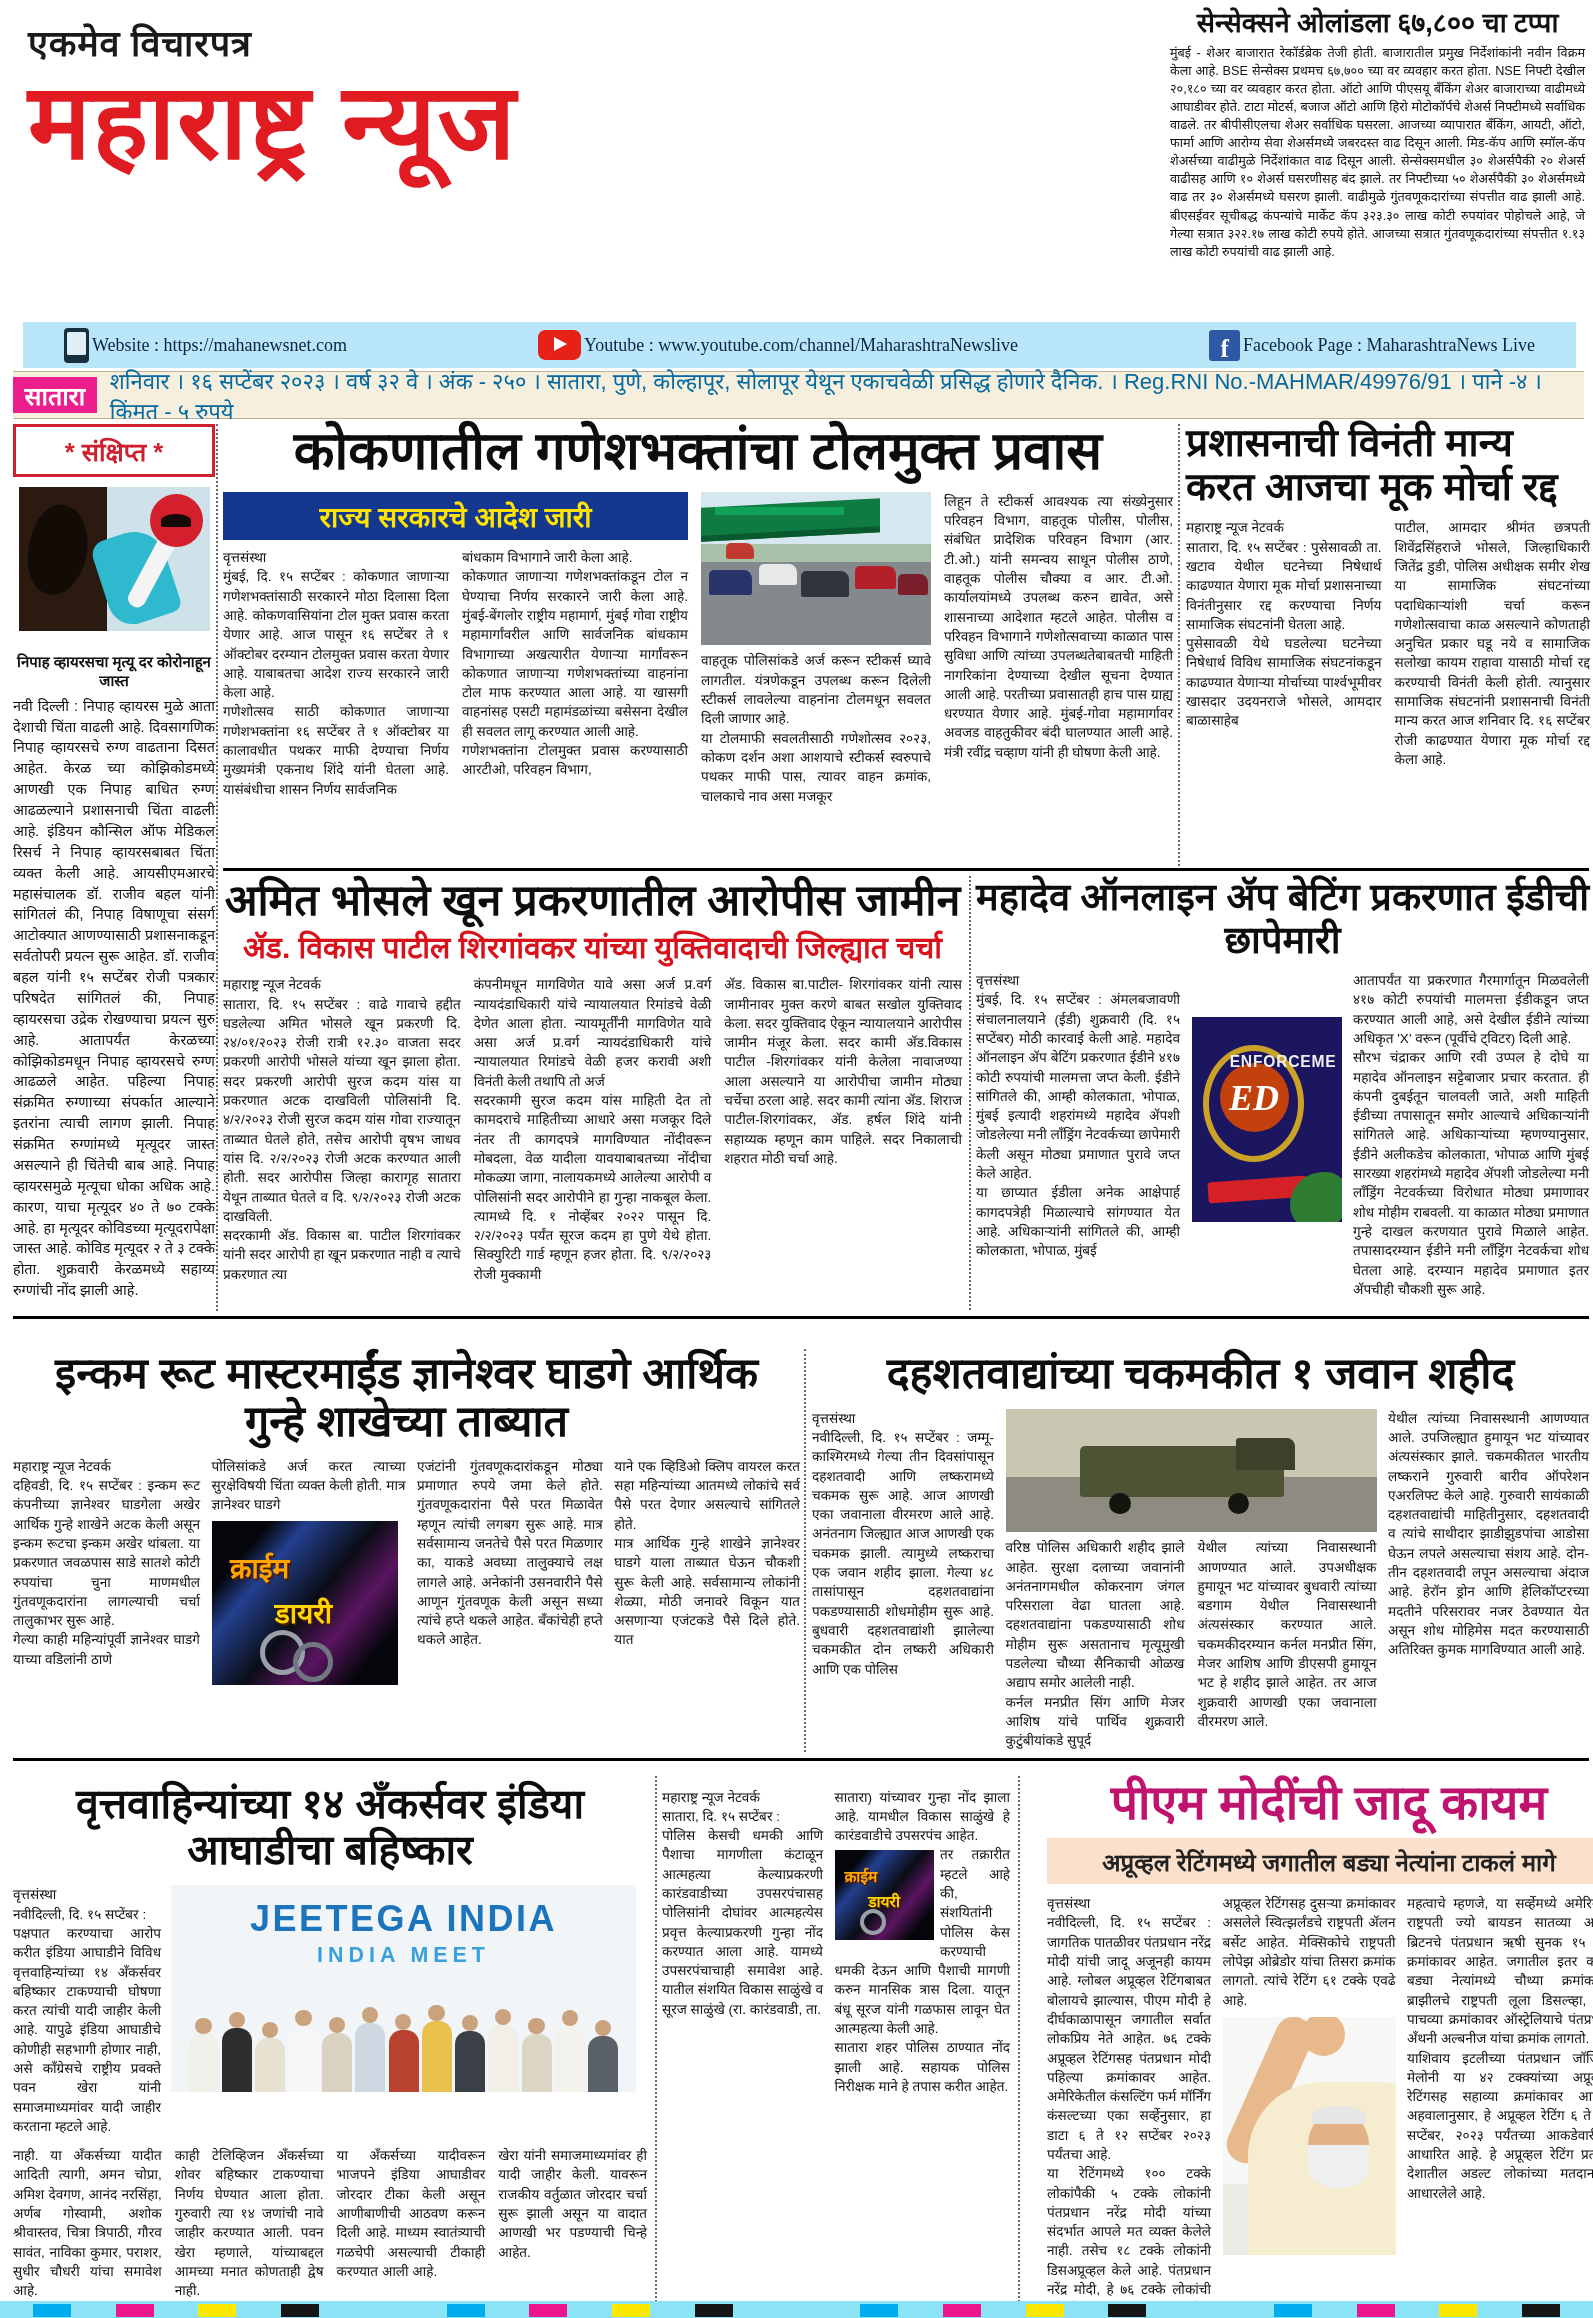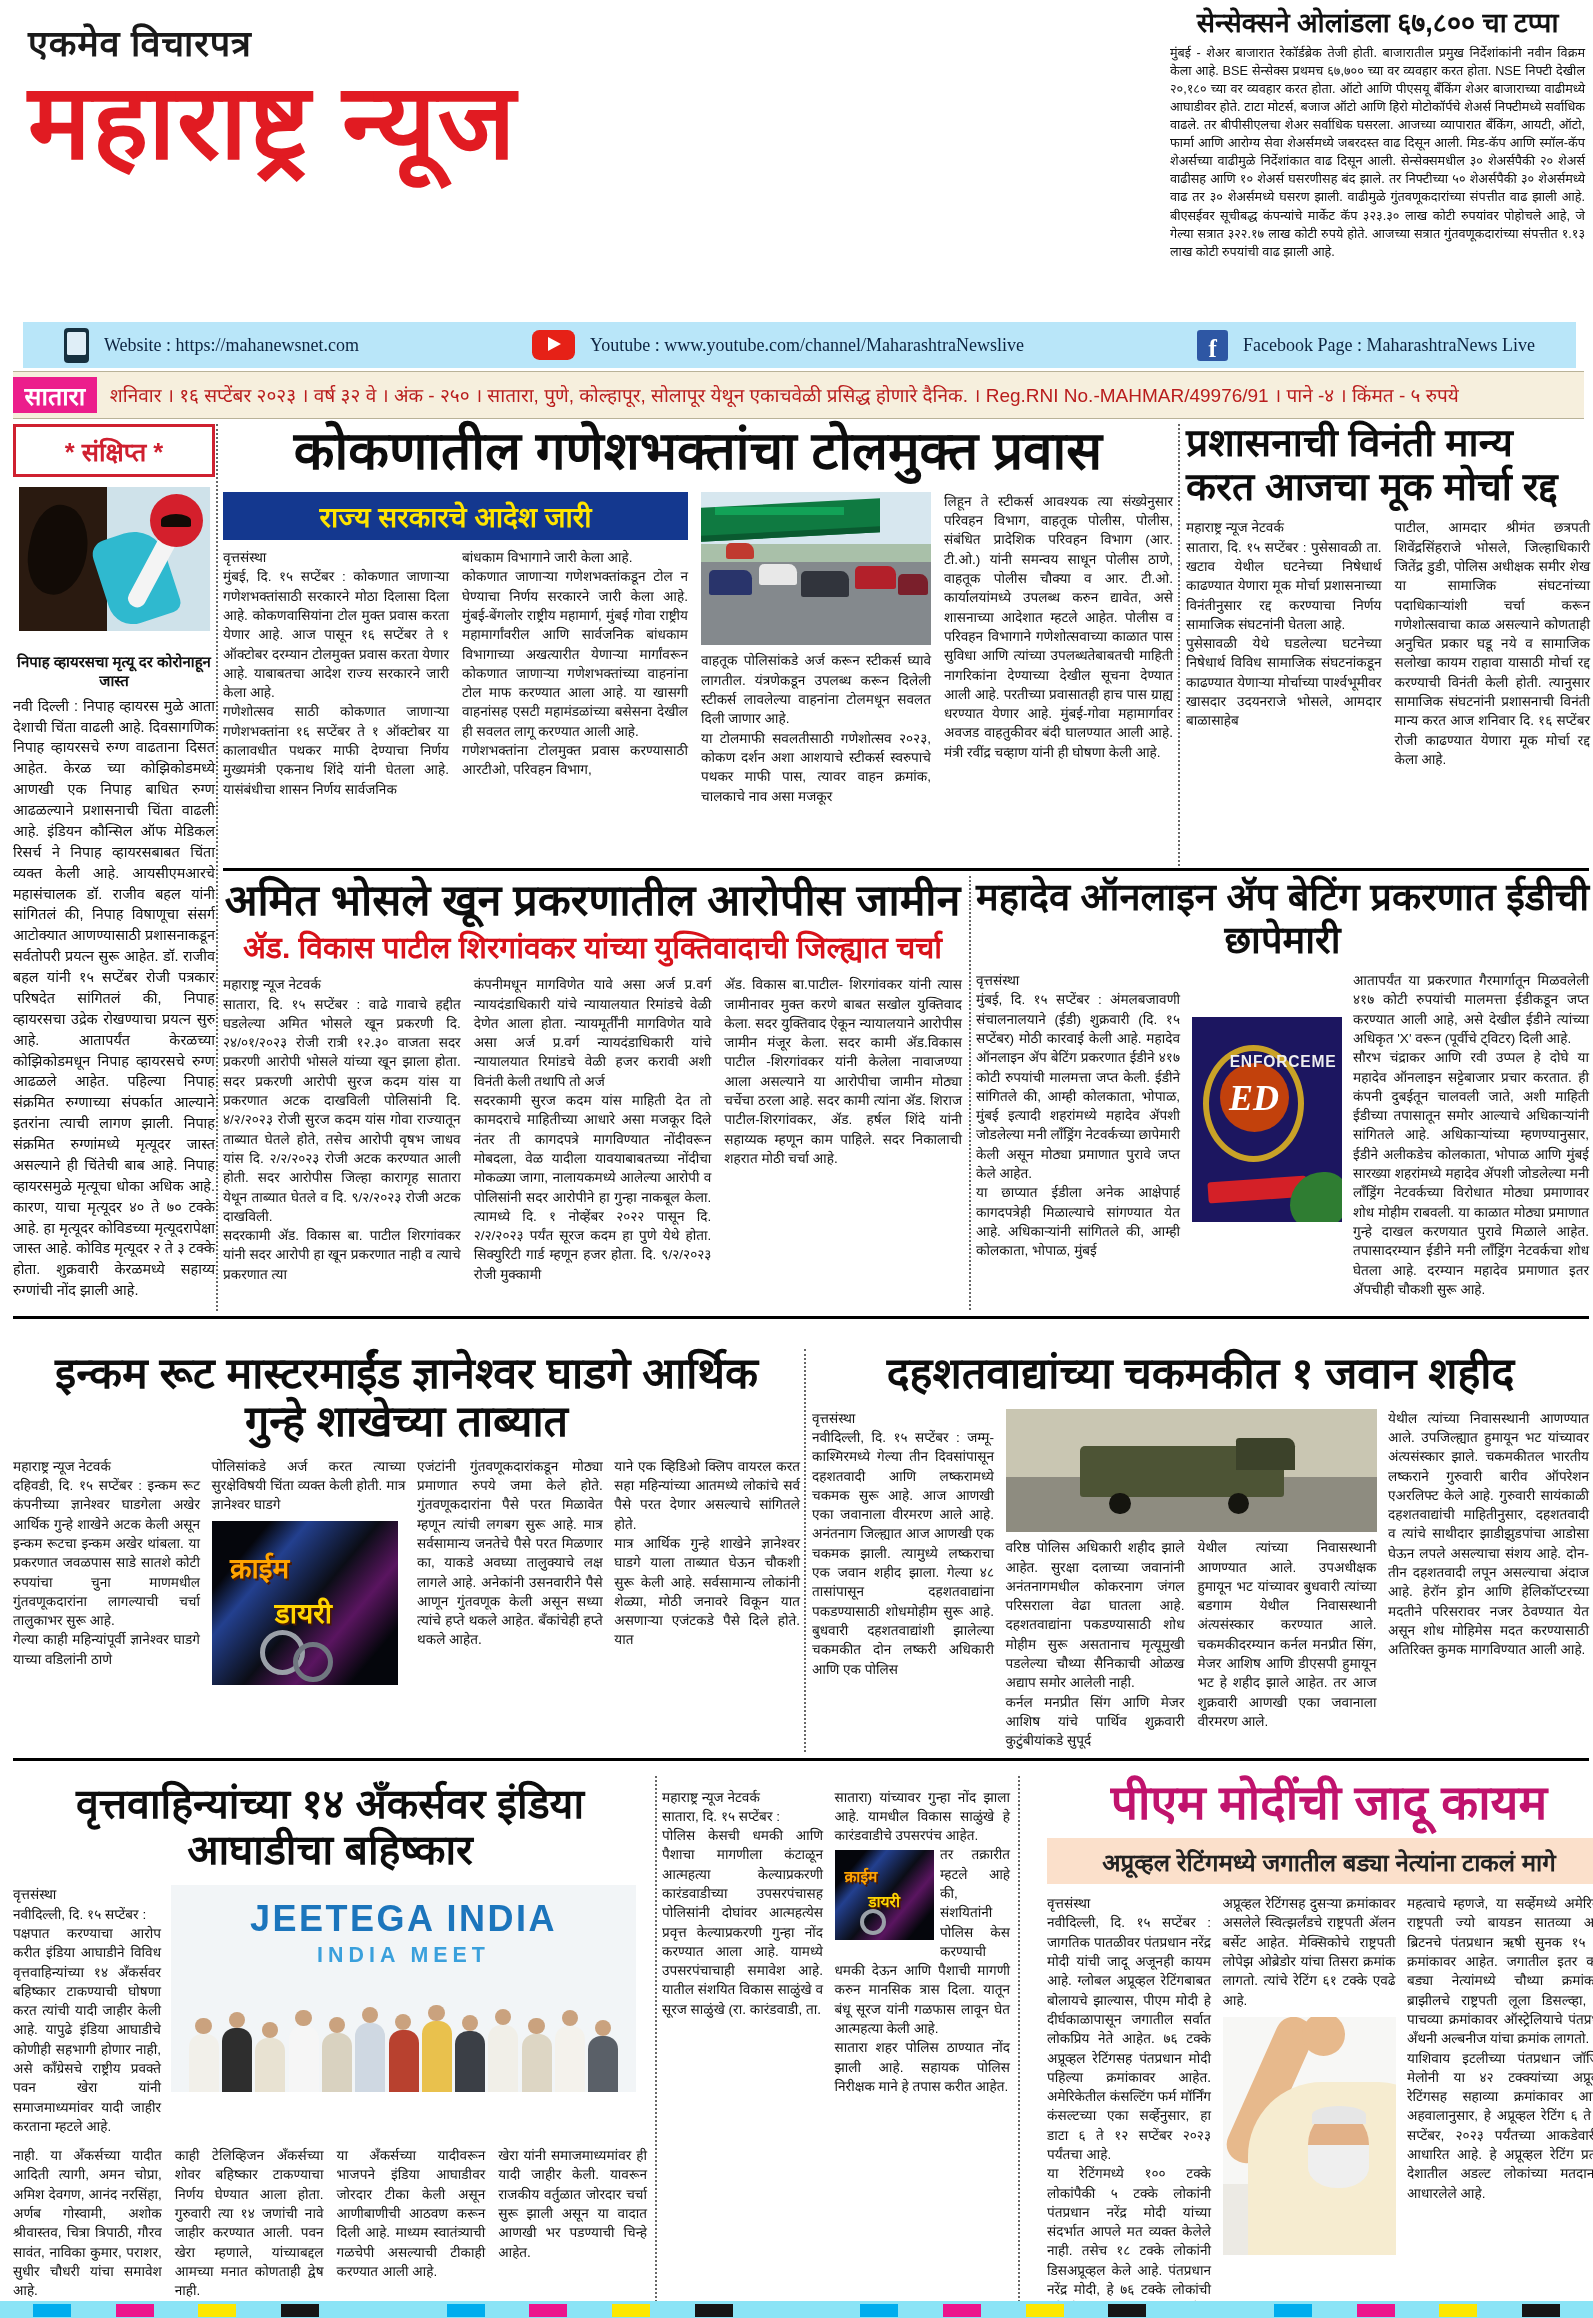--- a/index.html
+++ b/index.html
@@ -6,32 +6,32 @@
   body{font-family:"Liberation Sans","DejaVu Sans",sans-serif;color:#111;}
   #paper{position:relative;width:1593px;height:2319px;background:#fff;overflow:hidden;}
   .abs{position:absolute;}
   
   .tagline{font-size:36px;font-weight:bold;color:#1a1a1a;letter-spacing:0.8px;}
   .masthead{font-size:105px;font-weight:bold;color:#e11b22;line-height:1.04;letter-spacing:1.6px;}
   .brief{width:415px;}
   .brief h2{margin:0 0 5px 0;font-size:27px;text-align:center;line-height:1.15;}
   .brief p{margin:0;font-size:12.7px;line-height:1.42;text-align:justify;white-space:pre-line;}
   
-  .socialbar{left:23px;top:322px;width:1553px;height:46px;background:#b9e6f9;display:flex;align-items:center;gap:15px;padding:0 41px;box-sizing:border-box;}
+  .socialbar{left:23px;top:322px;width:1553px;height:46px;background:#b9e6f9;display:flex;align-items:center;gap:3px;padding:0 41px;box-sizing:border-box;}
   .socialbar .txt{font-size:18px;color:#0c2340;font-family:"Liberation Serif","DejaVu Serif",serif;}
   .icon-phone{width:25px;height:35px;background:#16303f;border-radius:4.1px;position:relative;}
   .icon-phone:after{content:"";position:absolute;left:3.3px;top:4.1px;right:3.3px;bottom:7.4px;background:#dfeef7;border-radius:1.6px;}
   .icon-yt{width:43px;height:30px;background:#e62117;border-radius:7.4px;position:relative;}
   .icon-yt:after{content:"";position:absolute;left:16.4px;top:7.4px;border-left:13px solid #fff;border-top:7.4px solid transparent;border-bottom:7.4px solid transparent;}
   .icon-fb{width:31px;height:31px;background:#2e57a4;border-radius:3.3px;color:#fff;font-weight:bold;font-size:25px;display:flex;align-items:flex-end;justify-content:center;font-family:"Liberation Serif","DejaVu Serif",serif;line-height:1;}
   .spacer{flex:1;}
   
   .dateline{left:13px;top:371px;width:1571px;height:46px;background:#f6efdd;border-top:0.8px solid #b9b298;border-bottom:0.8px solid #b9b298;display:flex;align-items:center;}
   .city-box{background:#ec1e8c;color:#fff;font-weight:bold;font-size:25px;padding:5px 11.5px;margin-right:13px;height:36px;display:flex;align-items:center;box-sizing:border-box;}
-  .dateline .txt{font-size:19px;color:#b91c1c;font-weight:500;}
+  .dateline .txt{font-size:22px;color:#0369a1;font-weight:500;}
   
   .hline{background:#000;height:2.5px;}
   .vdots{border-left:2.5px dotted #666;width:0;}
   
   .article{box-sizing:border-box;}
   .headline{font-weight:bold;color:#0d0d0d;text-align:center;line-height:1.12;margin:0;}
   .colwrap{display:flex;gap:13px;}
   .coltxt{flex:1;font-size:13.6px;line-height:1.42;text-align:justify;white-space:pre-line;}
   .subhead-blue{background:#14388f;color:#ffe400;font-weight:bold;font-size:28px;text-align:center;padding:5px 3.3px;}
   .subhead-red{color:#d8121a;font-weight:bold;font-size:30px;text-align:center;line-height:1.15;}

